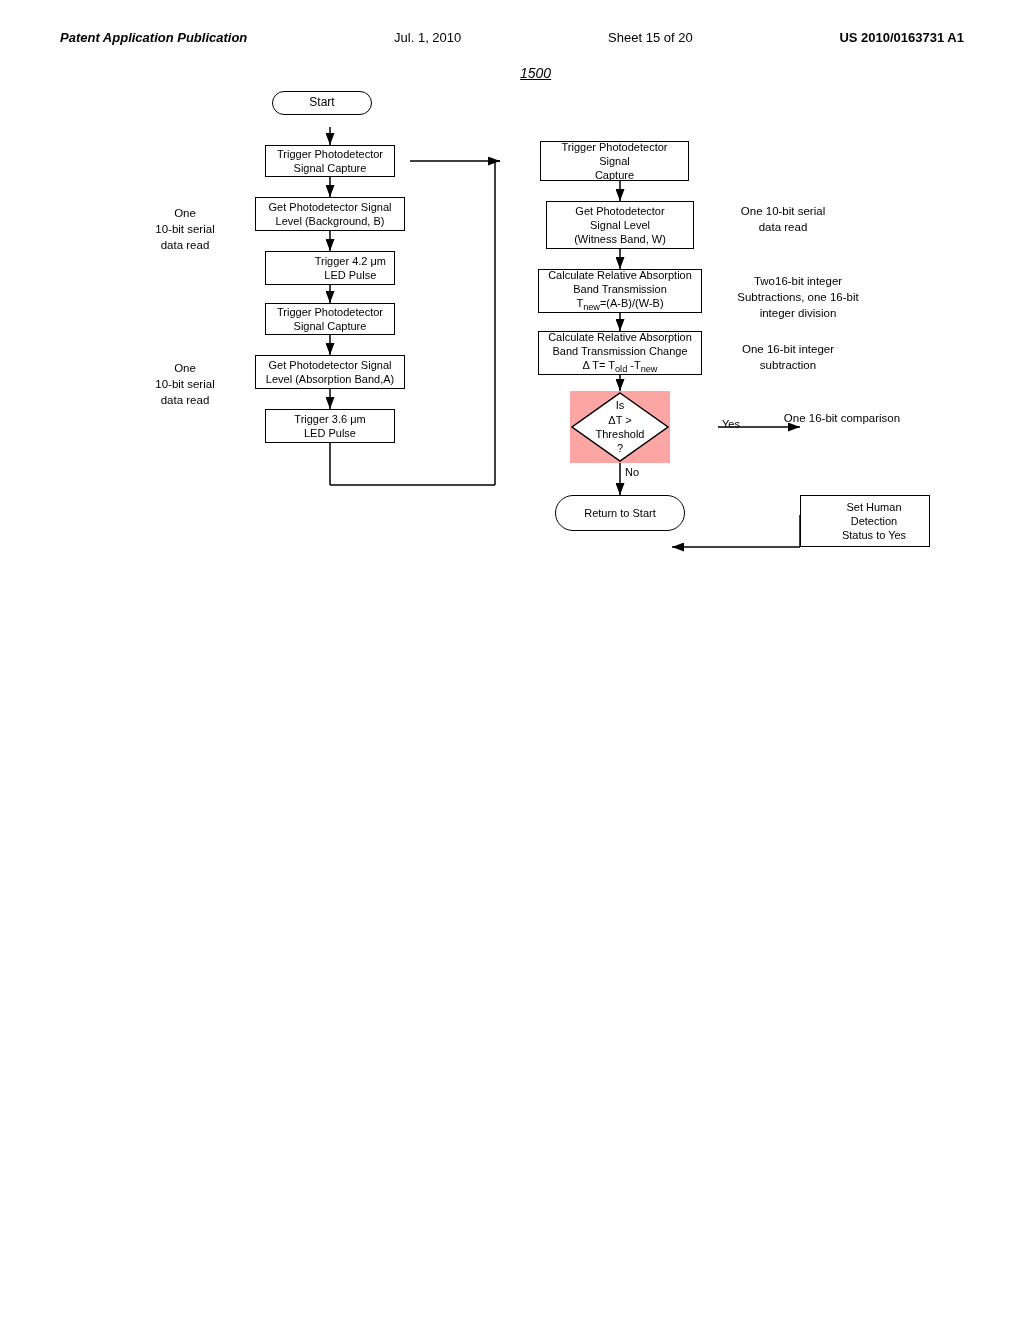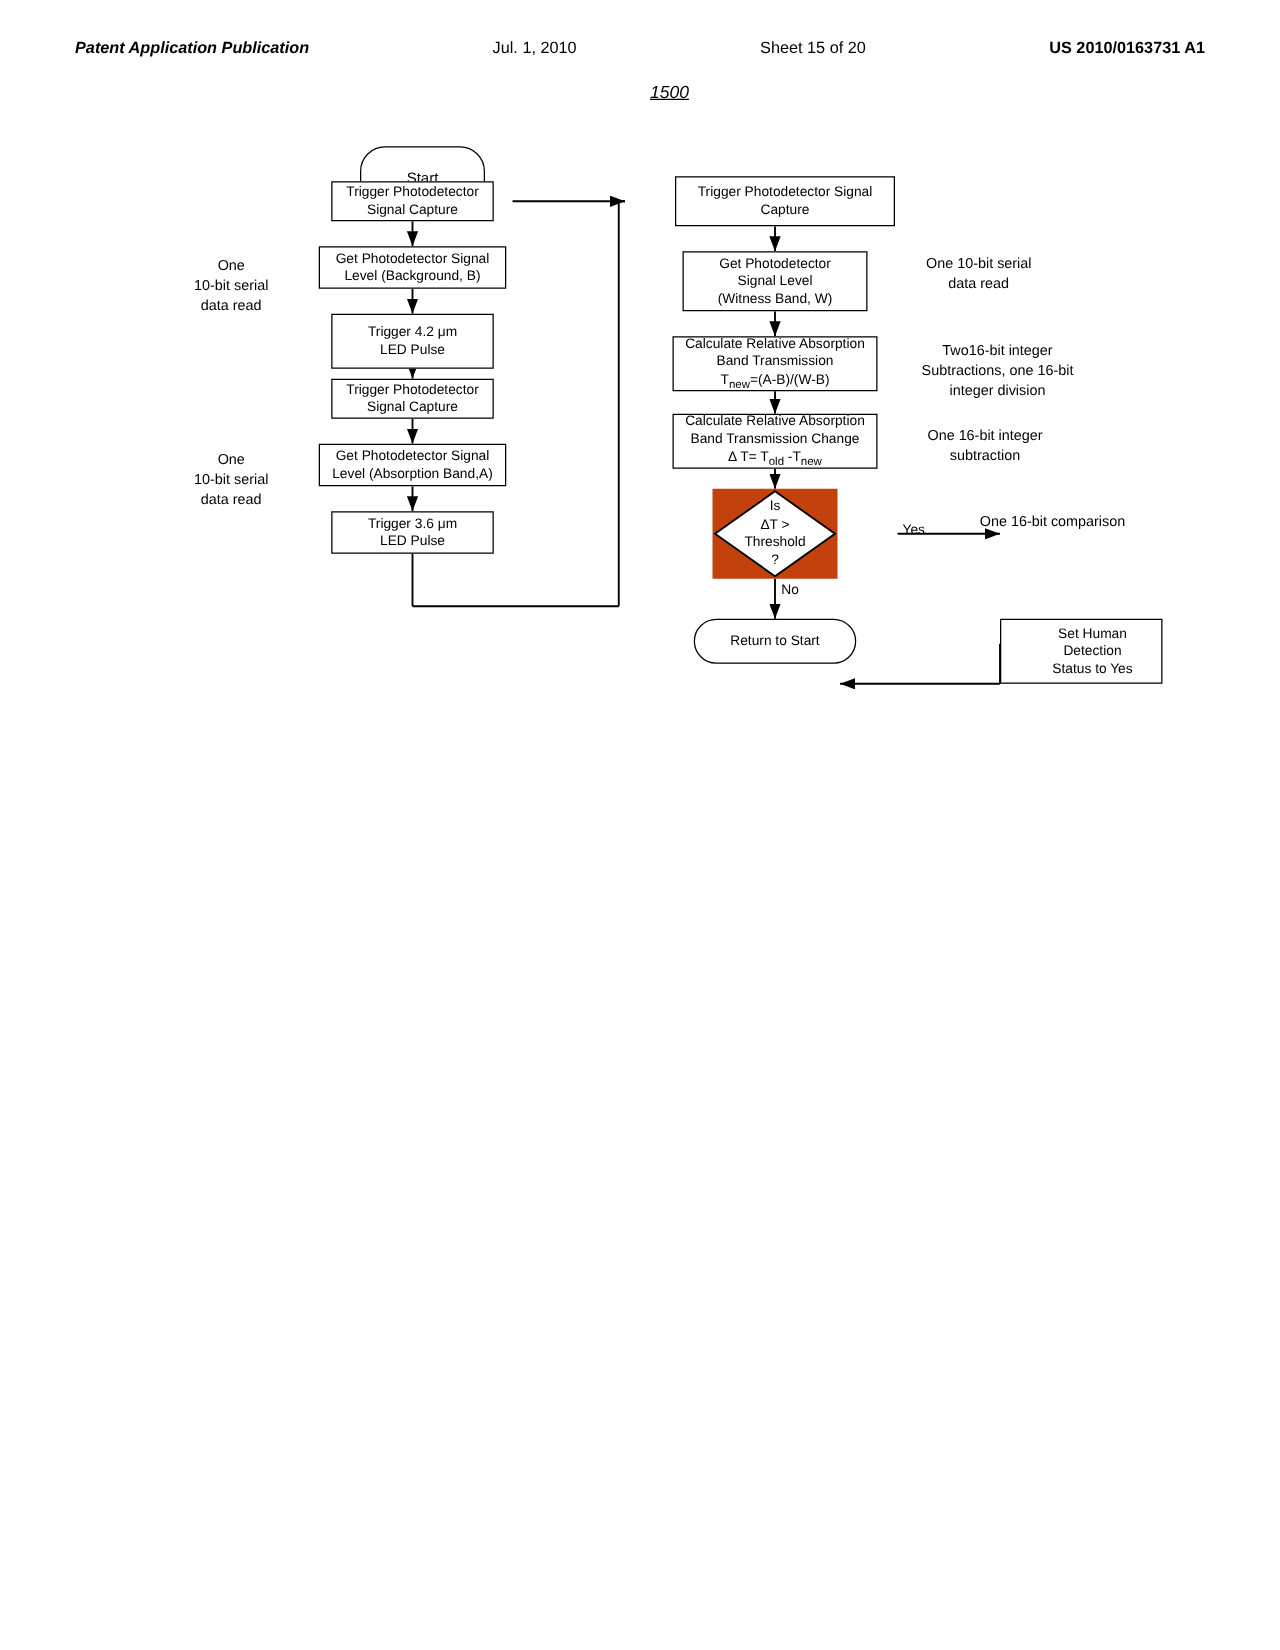--- a/index.html
+++ b/index.html
@@ -70,21 +70,21 @@
     .rounded {
       border-radius: 20px;
     }
     .diamond {
       position: absolute;
       display: flex;
       align-items: center;
       justify-content: center;
       text-align: center;
       font-size: 11px;
-      background: #c2410c;
+      background: #fca5a5;
     }
     .diamond-inner {
       position: absolute;
       width: 100%;
       height: 100%;
       top: 0; left: 0;
     }
     .diamond-inner svg {
       width: 100%;
       height: 100%;
@@ -170,49 +170,49 @@
 
       <line x1="700" y1="460" x2="700" y2="492" stroke="#000" stroke-width="1.5"></line>
       <line x1="700" y1="492" x2="572" y2="492" stroke="#000" stroke-width="1.5" marker-end="url(#arrowhead)"></line>
 
       <line x1="230" y1="388" x2="230" y2="430" stroke="#000" stroke-width="1.5"></line>
       <line x1="230" y1="430" x2="395" y2="430" stroke="#000" stroke-width="1.5"></line>
       <line x1="395" y1="430" x2="395" y2="106" stroke="#000" stroke-width="1.5"></line>
       <line x1="395" y1="106" x2="400" y2="106" stroke="#000" stroke-width="1.5"></line>
     </svg>
 
-    <div class="flow-box rounded" style="width:100px; height:51px; top:36px; left:188px;margin-top:26px;">
+    <div class="flow-box rounded" style="width:100px; height:24px; top:36px; left:172px;">
       <span>Start</span>
     </div>
 
     <div class="flow-box" style="width:130px; height:32px; top:90px; left:165px;">
       <span style="font-size:11px; text-align:center;">Trigger Photodetector<br>Signal Capture</span>
     </div>
 
     <div class="flow-box" style="width:150px; height:34px; top:142px; left:155px;">
       <span style="font-size:11px; text-align:center;">Get Photodetector Signal<br>Level (Background, B)</span>
     </div>
 
-    <div class="flow-box" style="width:130px; height:44px; top:196px; left:165px;">
+    <div class="flow-box" style="width:130px; height:34px; top:196px; left:165px;justify-content:flex-end;">
       <span style="font-size:11px; text-align:center;">Trigger 4.2 μm<br>LED Pulse</span>
     </div>
 
     <div class="flow-box" style="width:130px; height:32px; top:248px; left:165px;">
       <span style="font-size:11px; text-align:center;">Trigger Photodetector<br>Signal Capture</span>
     </div>
 
     <div class="flow-box" style="width:150px; height:34px; top:300px; left:155px;">
       <span style="font-size:11px; text-align:center;">Get Photodetector Signal<br>Level (Absorption Band,A)</span>
     </div>
 
     <div class="flow-box" style="width:130px; height:34px; top:354px; left:165px;">
       <span style="font-size:11px; ">Trigger 3.6 μm<br>LED Pulse</span>
     </div>
 
-    <div class="flow-box" style="width:176px; height:40px; top:86px; left:440px;">
+    <div class="flow-box" style="width:149px; height:40px; top:86px; left:440px;">
       <span style="font-size:11px; text-align:center;">Trigger Photodetector Signal<br>Capture</span>
     </div>
 
     <div class="flow-box" style="width:148px; height:48px; top:146px; left:446px;">
       <span style="font-size:11px; text-align:center;">Get Photodetector<br>Signal Level<br>(Witness Band, W)</span>
     </div>
 
     <div class="flow-box" style="width:164px; height:44px; top:214px; left:438px;">
       <span style="font-size:11px; text-align:center;">Calculate Relative Absorption<br>Band Transmission<br>T<sub>new</sub>=(A-B)/(W-B)</span>
     </div>

